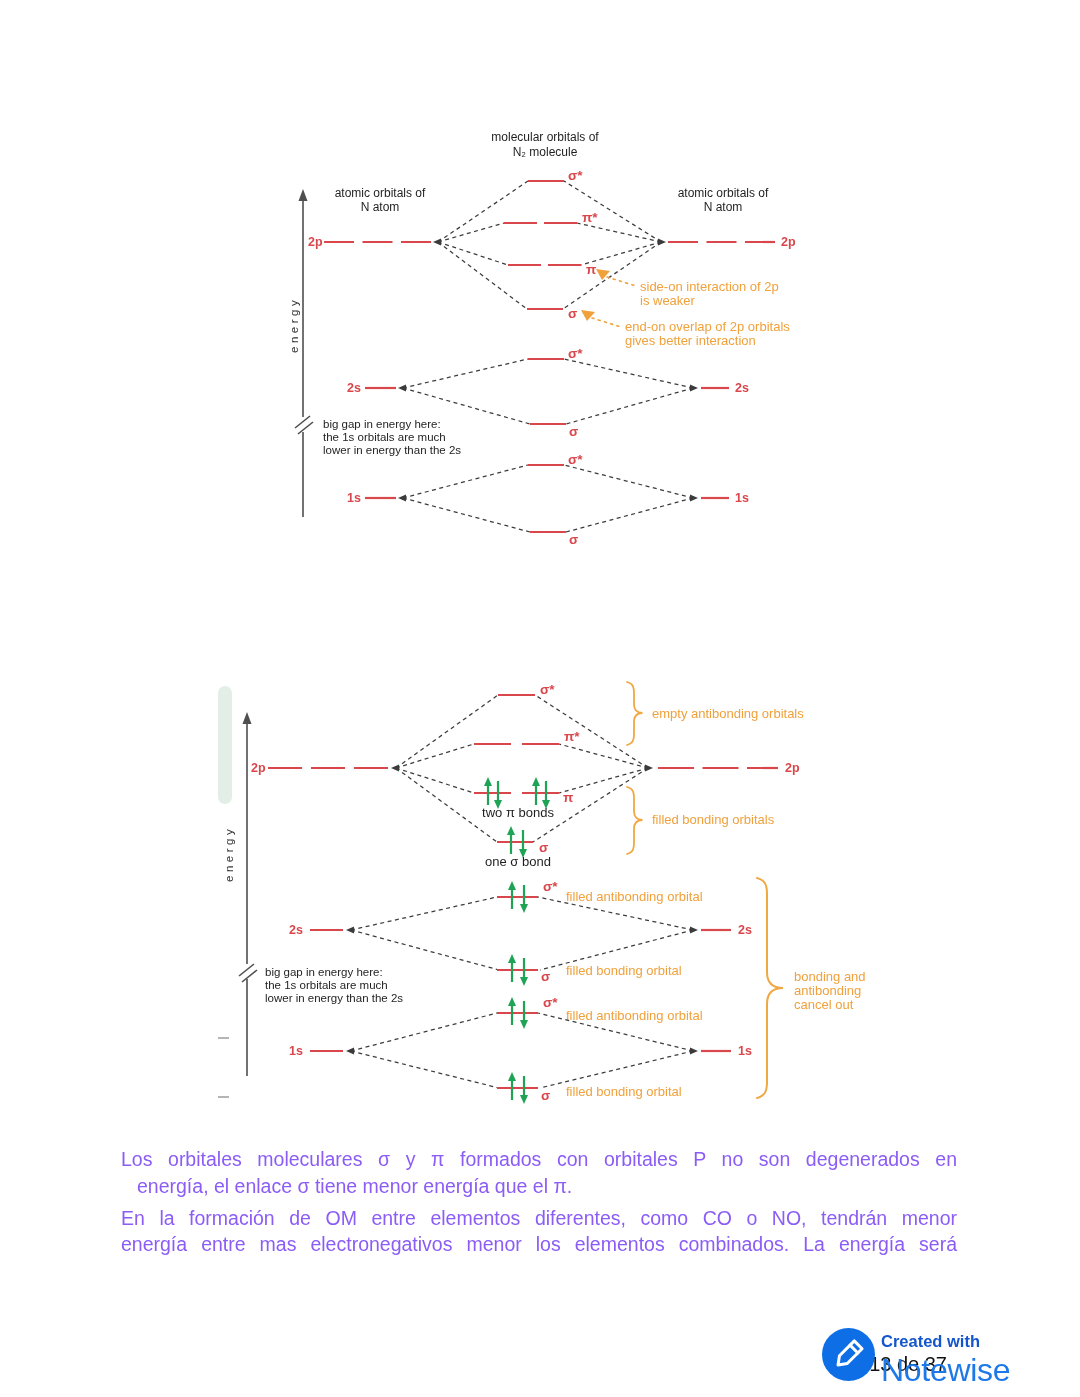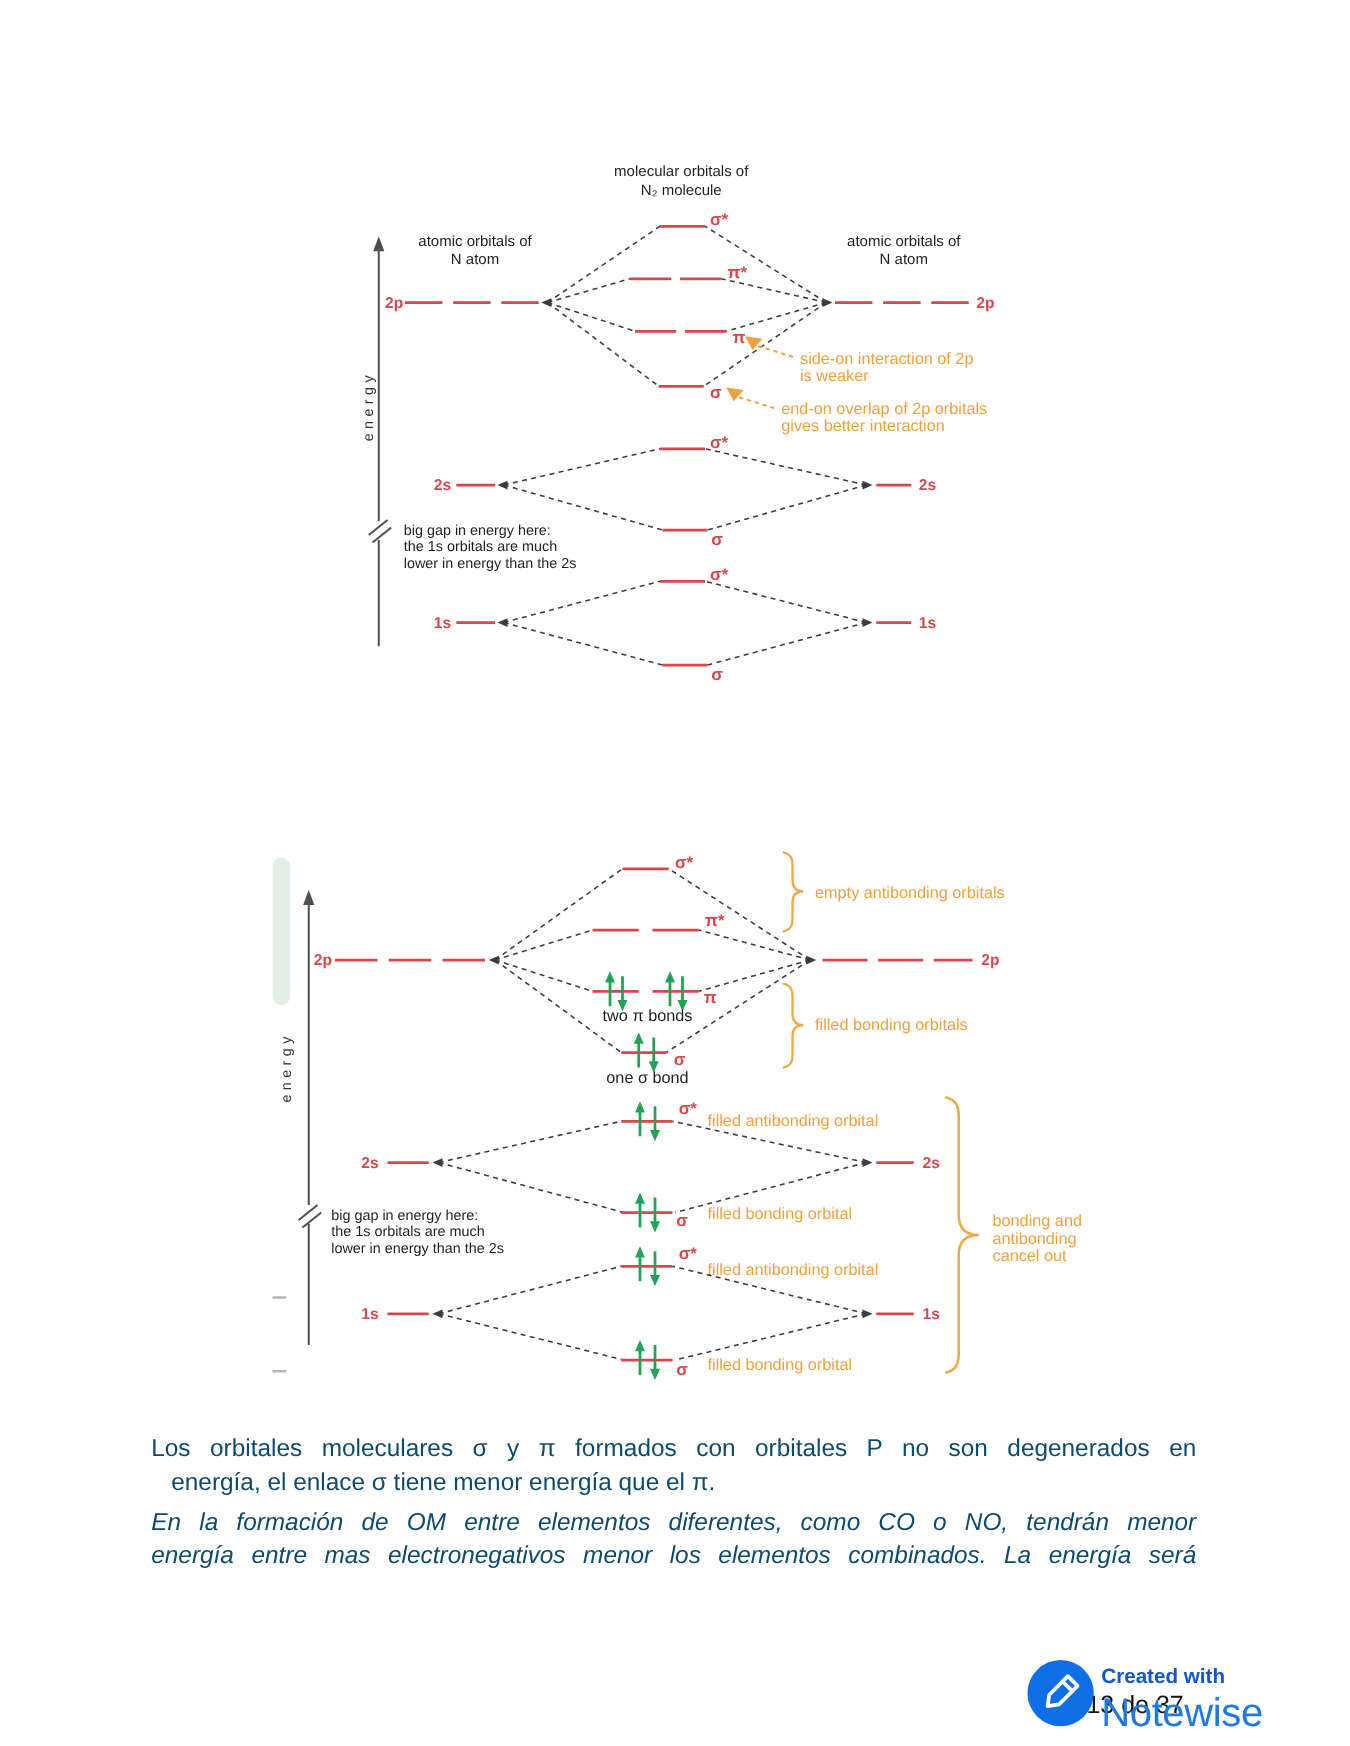--- a/index.html
+++ b/index.html
@@ -25,26 +25,26 @@
   
   .blk12 { font-size:12px; fill:#1f1f1f; }
   .blk13 { font-size:13px; fill:#1f1f1f; }
   .blk11 { font-size:11.5px; fill:#1f1f1f; }
   .red12 { font-size:12.5px; fill:#d9474c; font-weight:600; }
   .red13 { font-size:13.5px; fill:#d9474c; font-weight:600; }
   .org13 { font-size:13px; fill:#f0a13b; }
   .eng   { font-size:11.5px; fill:#333; letter-spacing:3.5px; }
 
   
-  .bodytext { position:absolute; left:121px; top:1146px; width:836px; font-size:19.5px; color:#0c4a6e; }
+  .bodytext { position:absolute; left:121px; top:1146px; width:836px; font-size:19.5px; color:#8b5cf6; }
   .bodytext .ln { line-height:27px; }
   .jl { text-align:justify; text-align-last:justify; -moz-text-align-last:justify; }
   .ll { text-align:left;margin-left:16px; }
   .p2 { margin-top:5px; }
-  .p2 .ln { line-height:26px;font-style:italic; }
+  .p2 .ln { line-height:26px; }
 
   .pagenum { position:absolute; top:1353px; right:133px; font-size:20px; color:#111; }
 
   .logo { position:absolute; left:822px; top:1328px; display:flex; align-items:flex-start; gap:6px; cursor:pointer; }
   .logo-circle { width:53px; height:53px; position:static; flex:0 0 auto; }
   .logo-texts { display:flex; flex-direction:column; }
   .createdwith { font-size:16.5px; font-weight:bold; color:#1456cc; line-height:1; margin-top:5px; }
   .brandname  { font-size:32px; font-weight:normal; color:#1e79e8; line-height:1; margin-top:4px; letter-spacing:-0.3px; }
 
   .hl-mark { fill:#e3eee7; }

